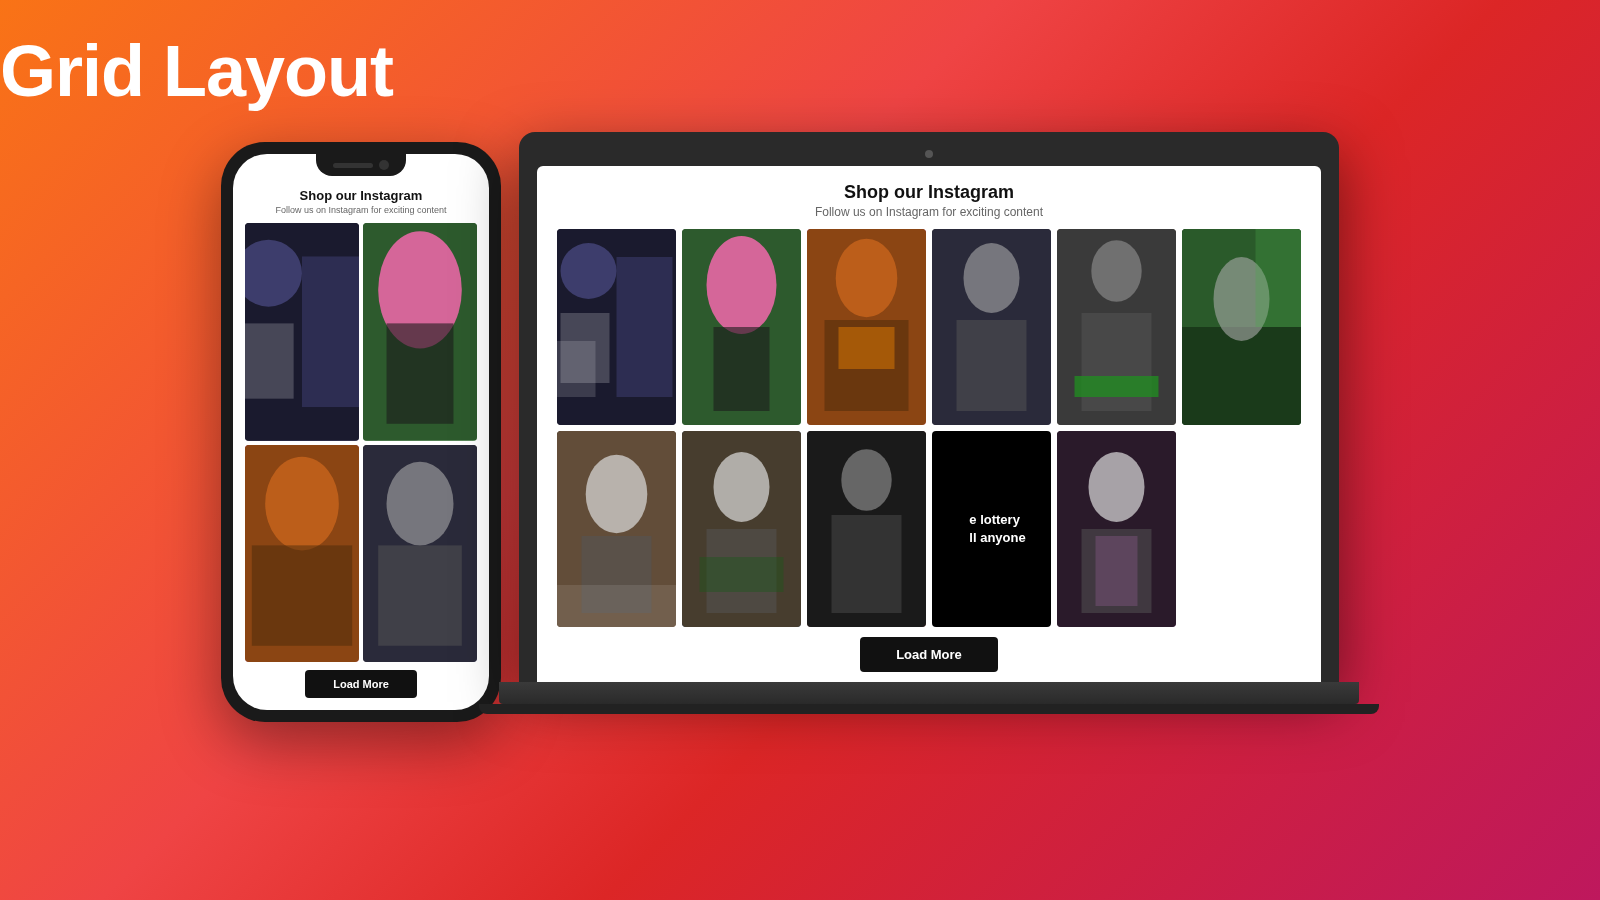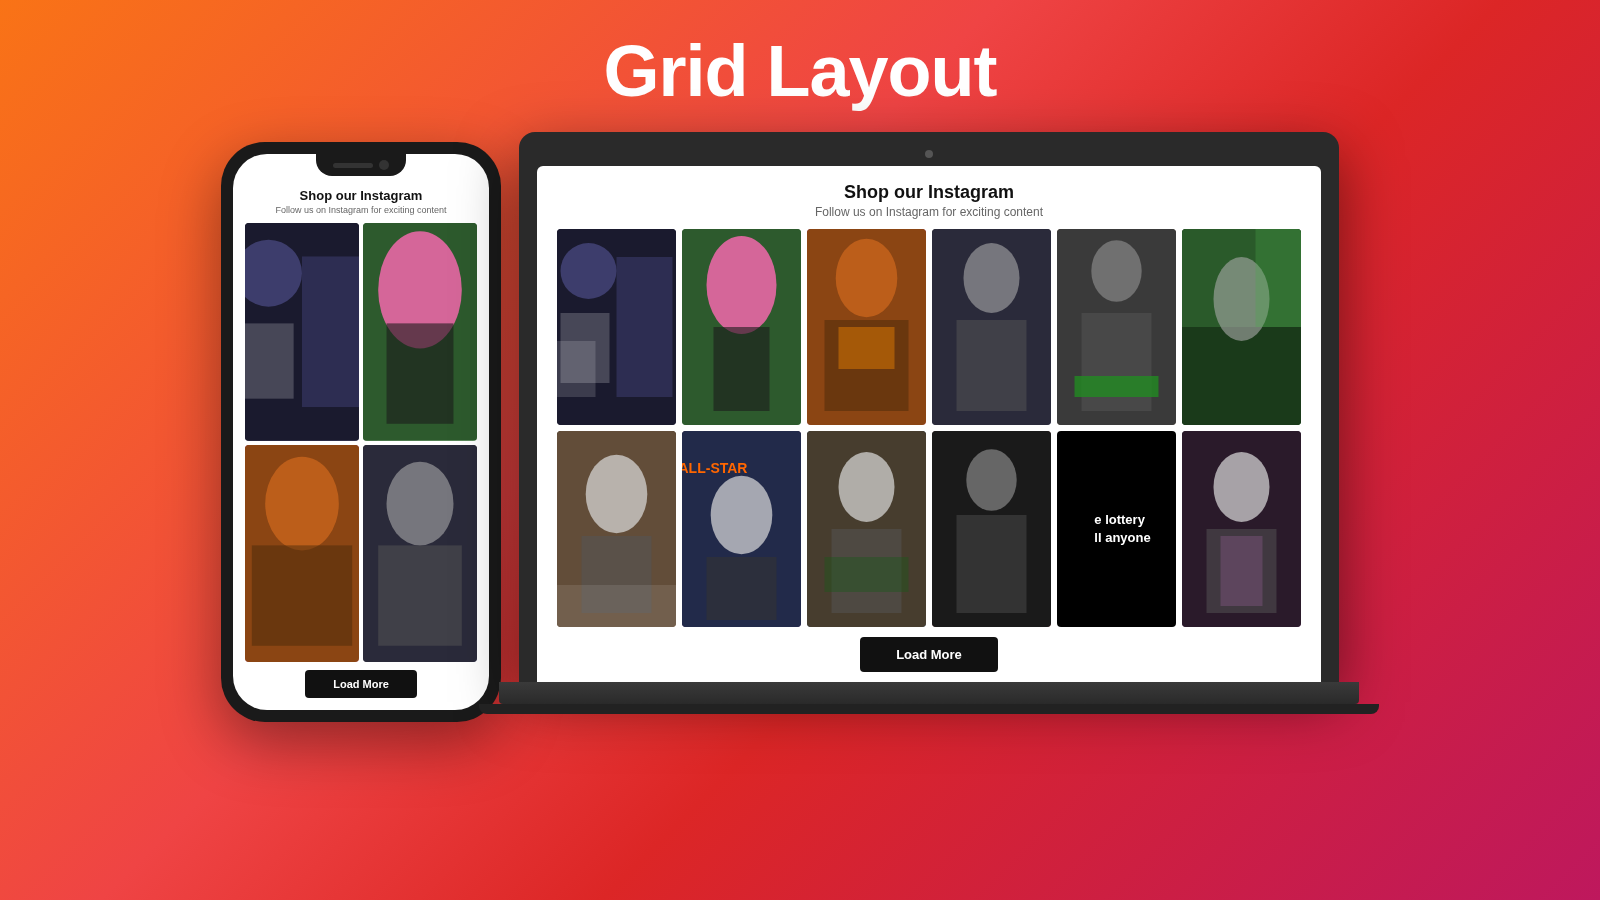--- a/index.html
+++ b/index.html
@@ -8,21 +8,20 @@
       width: 1600px;
       height: 900px;
       overflow: hidden;
       font-family: -apple-system, BlinkMacSystemFont, 'Segoe UI', sans-serif;
       background: linear-gradient(135deg, #f97316 0%, #ef4444 40%, #dc2626 60%, #be185d 100%);
       position: relative;
     }
 
     
     .page-title {
-      text-align: center;
       padding-top: 30px;
       padding-bottom: 20px;
     }
     .page-title h1 {
       font-size: 72px;
       font-weight: 900;
       color: white;
       letter-spacing: -1px;
     }
 
@@ -377,29 +376,20 @@
 
               <div class="laptop-grid-item img-7">
                 <svg width="100%" height="100%" viewBox="0 0 100 140" preserveAspectRatio="xMidYMid slice">
                   <rect width="100" height="140" fill="#3a2a1a"></rect>
                   <rect x="0" y="0" width="100" height="140" fill="#c0a080" opacity="0.3"></rect>
                   <ellipse cx="50" cy="45" rx="22" ry="28" fill="#ddd" opacity="0.7"></ellipse>
                   <rect x="25" y="75" width="50" height="55" fill="#555" opacity="0.6"></rect>
                   <rect x="0" y="110" width="100" height="30" fill="#fff" opacity="0.1"></rect>
                 </svg>
               </div>
-              <div class="laptop-grid-item img-8">
-                <svg width="100%" height="100%" viewBox="0 0 100 140" preserveAspectRatio="xMidYMid slice">
-                  <rect width="100" height="140" fill="#2a1a3a"></rect>
-                  <rect x="0" y="0" width="100" height="140" fill="#1a3a5a" opacity="0.5"></rect>
-                  <text x="5" y="30" font-size="10" fill="#ff6600" font-weight="bold">ALL-STAR</text>
-                  <ellipse cx="50" cy="60" rx="22" ry="28" fill="#ddd" opacity="0.7"></ellipse>
-                  <rect x="25" y="90" width="50" height="45" fill="#333" opacity="0.6"></rect>
-                </svg>
-              </div>
               <div class="laptop-grid-item img-9">
                 <svg width="100%" height="100%" viewBox="0 0 100 140" preserveAspectRatio="xMidYMid slice">
                   <rect width="100" height="140" fill="#1a2a3a"></rect>
                   <rect x="0" y="0" width="100" height="140" fill="#ff8c00" opacity="0.2"></rect>
                   <ellipse cx="50" cy="40" rx="20" ry="25" fill="#ddd" opacity="0.7"></ellipse>
                   <rect x="25" y="70" width="50" height="60" fill="#555" opacity="0.5"></rect>
                   <rect x="20" y="90" width="60" height="25" fill="#1a5a1a" opacity="0.4"></rect>
                 </svg>
               </div>
               <div class="laptop-grid-item img-10">

